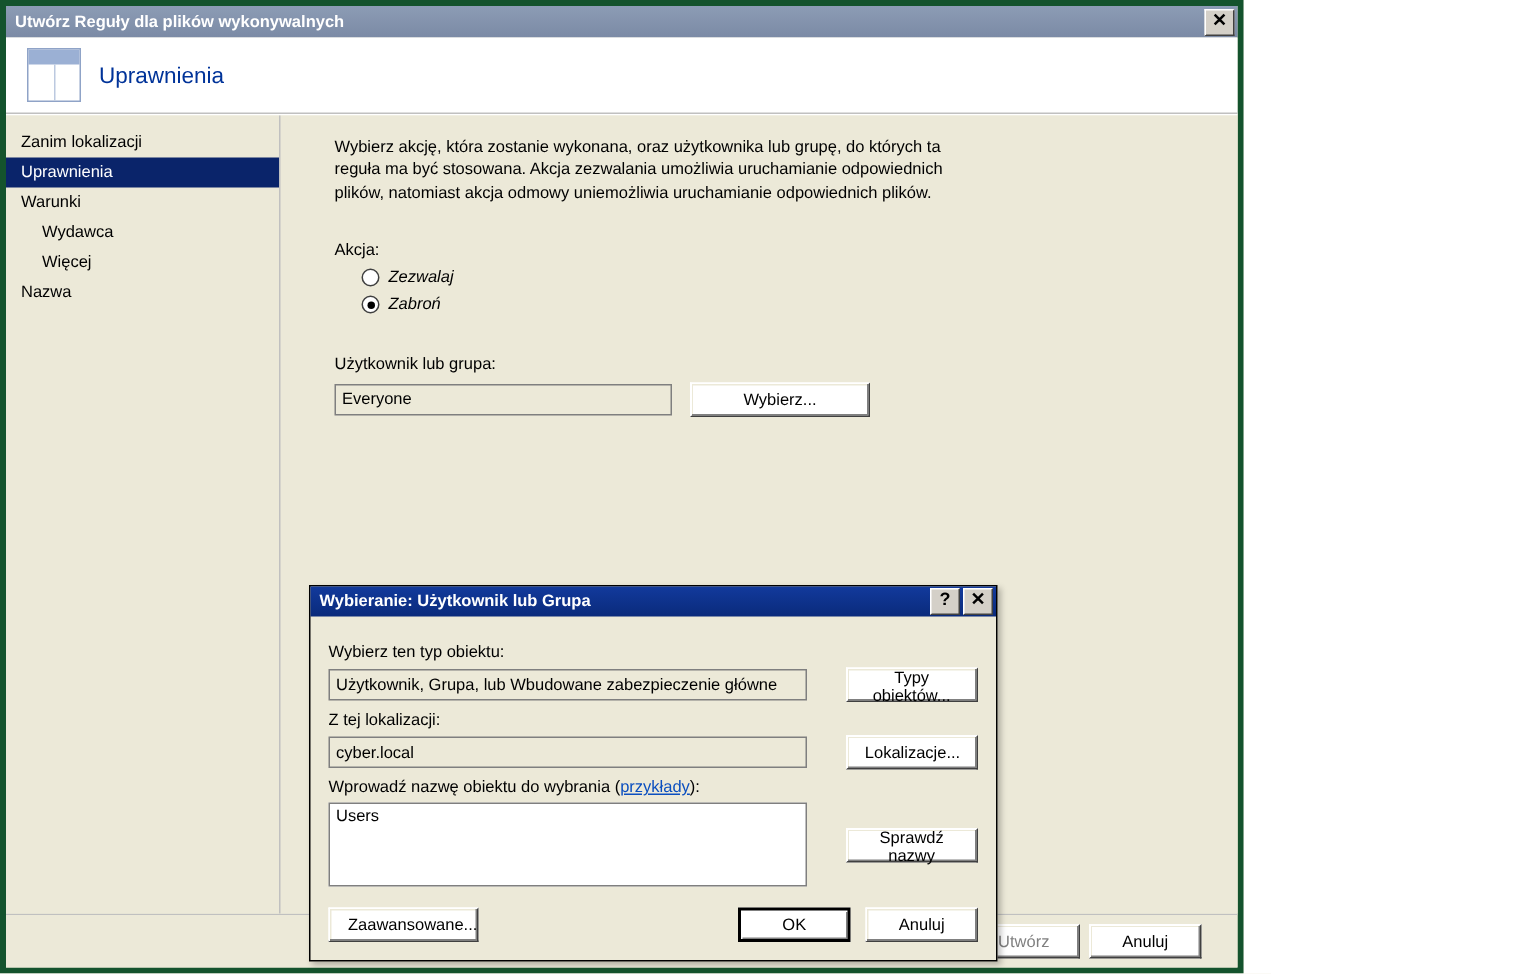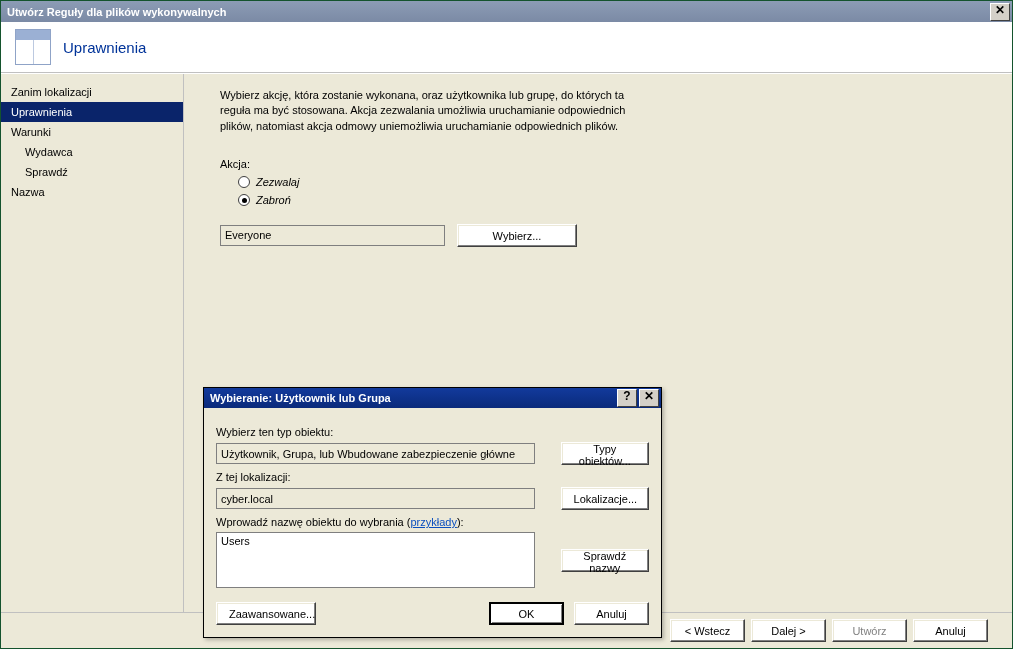--- a/index.html
+++ b/index.html
@@ -4,23 +4,23 @@
 <style>
   html, body {
     margin: 0;
     padding: 0;
     font-family: "Tahoma", "Segoe UI", sans-serif;
     font-size: 11px;
     background: #fff;
     color: #000;
   }
   .window {
-    width: 1013px;
+    width: 829px;
     height: 649px;
-    border: 1px solid #14532d;
+    border: 4px solid #14532d;
     box-sizing: border-box;
     display: flex;
     flex-direction: column;
     position: relative;
     background: #ece9d8;
   }
   
   .titlebar {
     height: 21px;
     background: linear-gradient(to bottom, #8c9cb5 0%, #7b8aa5 100%);
@@ -310,41 +310,42 @@
     <div class="header-title">Uprawnienia</div>
   </div>
 
   <div class="body-area">
 
     <div class="sidebar">
       <div class="sidebar-item">Zanim lokalizacji</div>
       <div class="sidebar-item selected">Uprawnienia</div>
       <div class="sidebar-item">Warunki</div>
       <div class="sidebar-item indent1">Wydawca</div>
-      <div class="sidebar-item indent1">Sprawdź</div>
+      <div class="sidebar-item indent1">Więcej</div>
       <div class="sidebar-item">Nazwa</div>
     </div>
 
     <div class="main">
       <div class="description">Wybierz akcję, która zostanie wykonana, oraz użytkownika lub grupę, do których ta reguła ma być stosowana. Akcja zezwalania umożliwia uruchamianie odpowiednich plików, natomiast akcja odmowy uniemożliwia uruchamianie odpowiednich plików.</div>
 
       <div class="section-label">Akcja:</div>
       <div class="radio-group">
         <div class="radio-item">
           <span class="radio-circle"></span>
           <span>Zezwalaj</span>
         </div>
         <div class="radio-item">
           <span class="radio-circle checked"></span>
           <span>Zabroń</span>
         </div>
       </div>
 
       <div style="height:12px"></div>
 
+      <div class="section-label">Użytkownik lub grupa:</div>
       <div class="ugroup-row">
         <div class="ugroup-input">Everyone</div>
         <button class="win-btn win-btn-wide">Wybierz...</button>
       </div>
 
       <a class="more-link" style="position:absolute; left:36px; top:478px;">Więcej informacji o uprawnieniach reguł</a>
 
     </div>
 
     <div class="inner-dialog">

